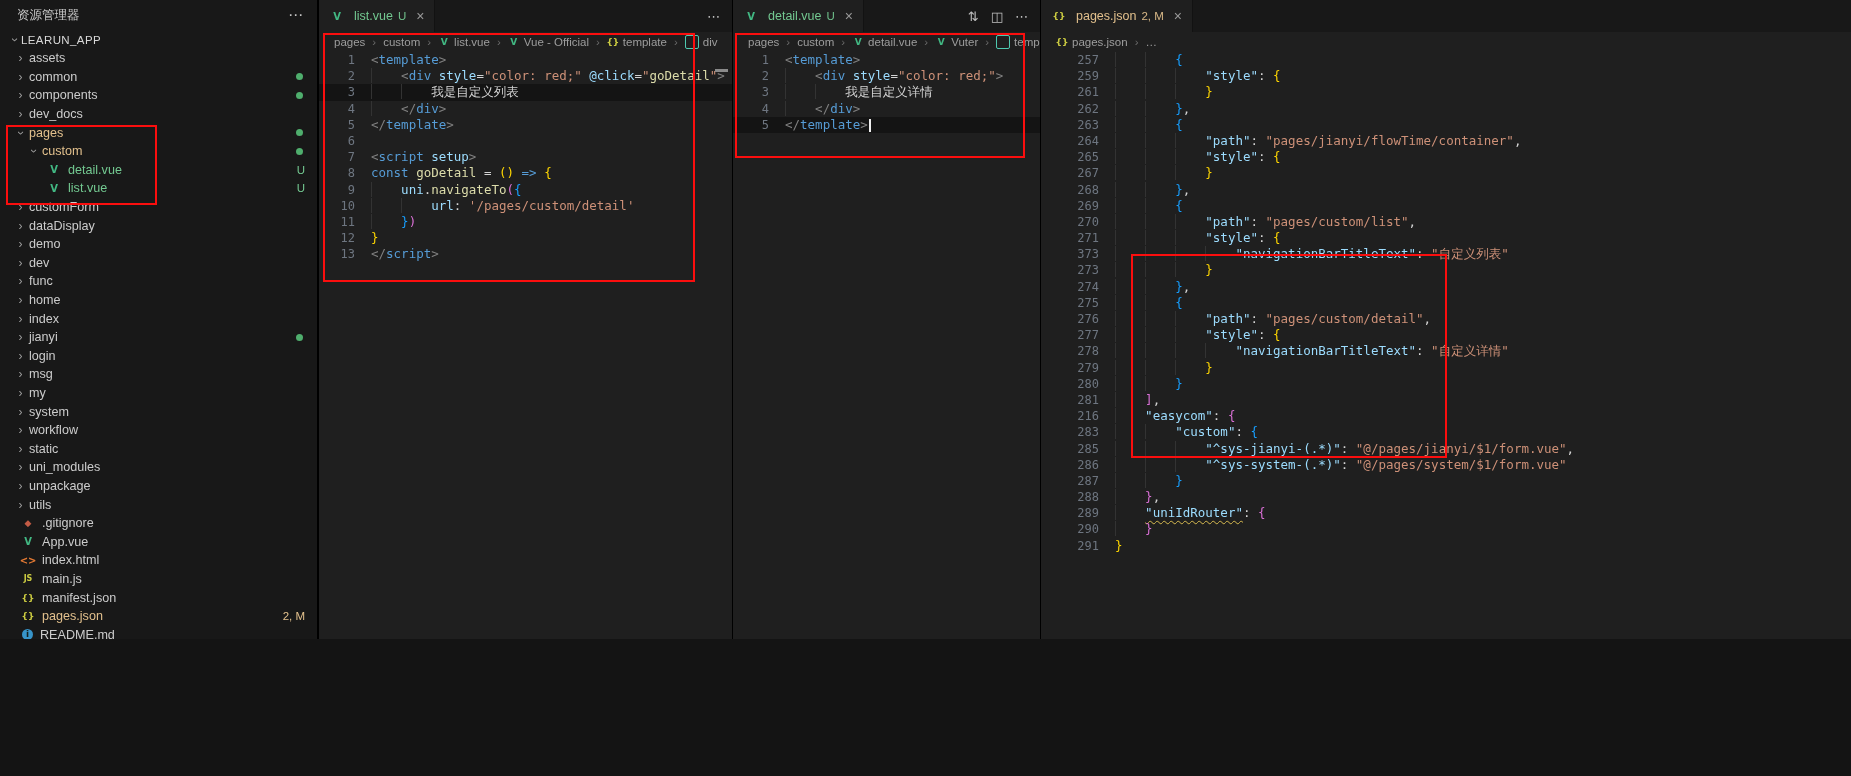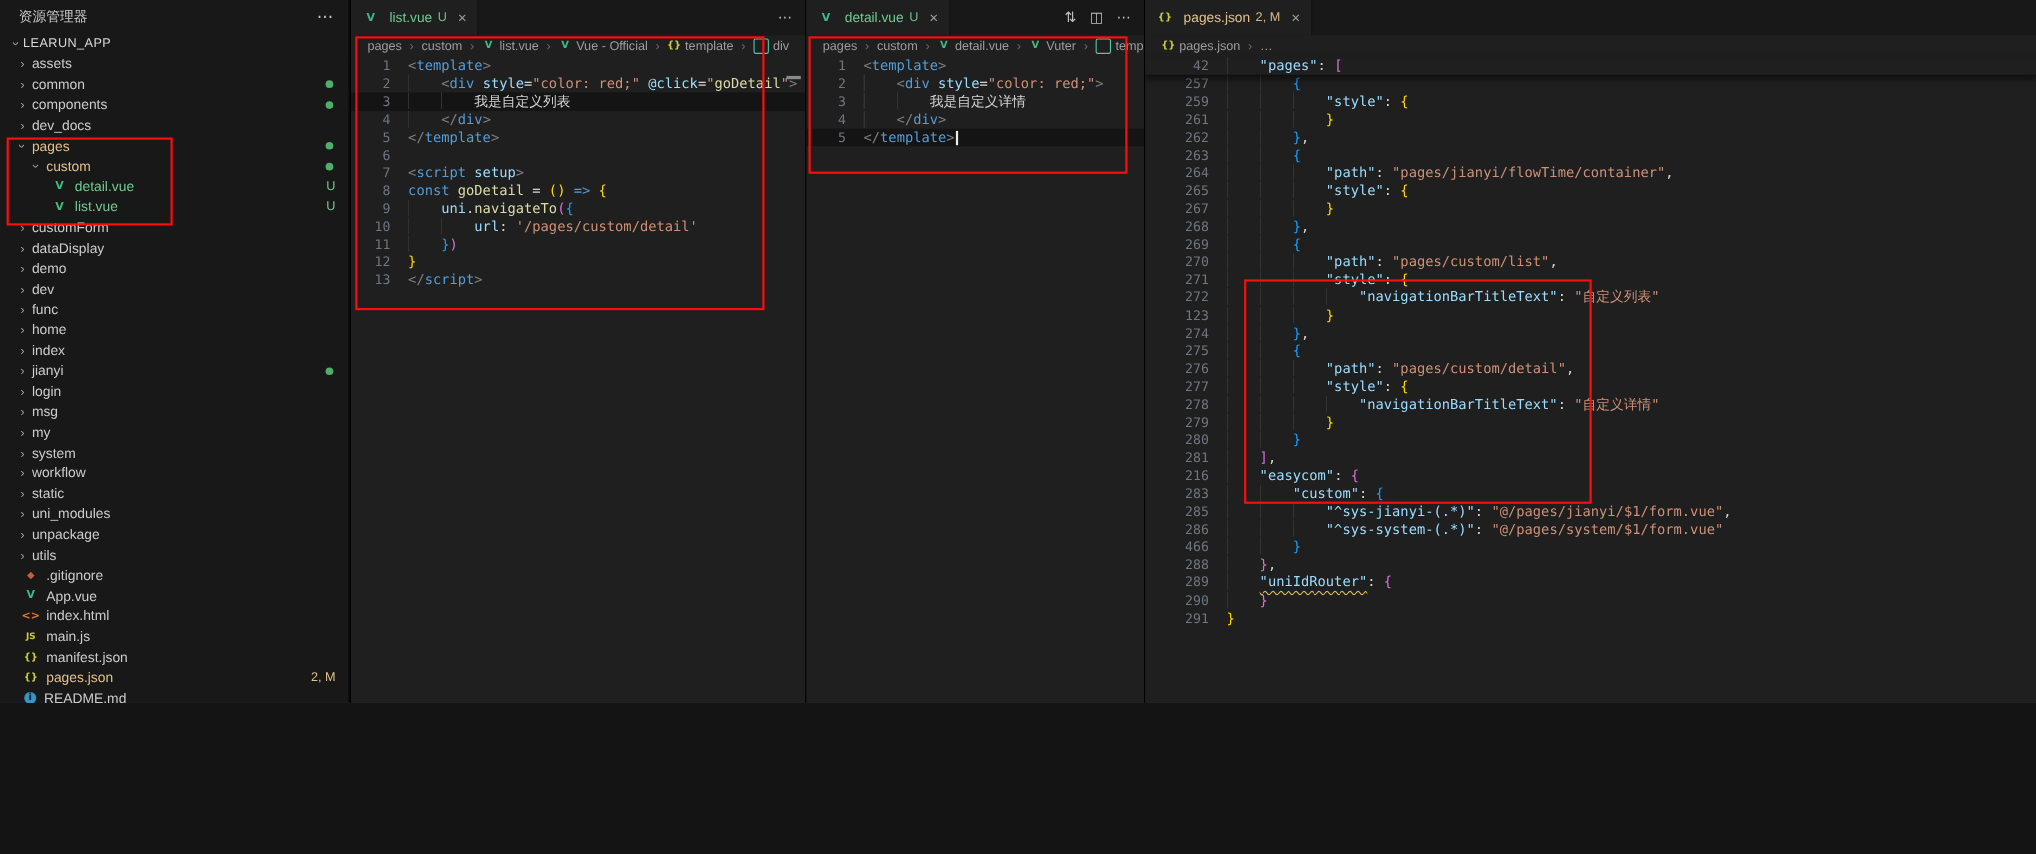--- a/index.html
+++ b/index.html
@@ -1,17 +1,17 @@
 <!DOCTYPE html>
 <html><head>
 <meta charset="utf-8">
 <style>
   html,body{margin:0;padding:0;background:#141414;}
   body{width:1851px;height:776px;overflow:hidden;font-family:"Liberation Sans","DejaVu Sans",sans-serif;}
-  .app{display:flex;width:1851px;height:639px;background:#1d4ed8;}
+  .app{display:flex;width:1851px;height:639px;background:#f97316;}
 
   
   .sidebar{position:relative;width:317px;flex:0 0 317px;background:#181818;border-right:1px solid #000;overflow:hidden;}
   .sb-header{display:flex;align-items:center;justify-content:space-between;height:30px;padding:0 14px 0 17px;color:#cccccc;font-size:12.5px;}
   .more-icon{color:#c5c5c5;font-size:15px;cursor:pointer;}
   .root-row{display:flex;align-items:center;height:19px;font-size:11.5px;font-weight:400;letter-spacing:.4px;color:#d8d8d8;padding-left:8px;cursor:pointer;}
   .trow{display:flex;align-items:center;height:18.6px;font-size:12.6px;color:#cccccc;cursor:pointer;white-space:nowrap;}
   .chev{flex:0 0 13px;color:#9d9d9d;font-size:12px;text-align:center;}
   .chev.open{transform:rotate(90deg);}
   .tlabel{margin-left:2px;}
@@ -342,48 +342,47 @@
           <span class="bc-item">
             <span class="bcico ico-braces">{}</span>
             <span>pages.json</span>
           </span>
           <span class="bc-sep">›</span>
           <span class="bc-item">
             <span>…</span>
           </span>
         </div>
       <div class="code">
-          <div class="cline sticky"><span class="ln">42</span><span class="lc"><span class="tk-ws">    </span><span class="tk-key">"pages"</span><span class="tk-op">: </span><span class="tk-b2">[</span></span></div>
           <div class="cline"><span class="ln">257</span><span class="lc"><span class="tk-ws">        </span><span class="tk-b3">{</span></span></div>
           <div class="cline"><span class="ln">259</span><span class="lc"><span class="tk-ws">            </span><span class="tk-key">"style"</span><span class="tk-op">: </span><span class="tk-b1">{</span></span></div>
           <div class="cline"><span class="ln">261</span><span class="lc"><span class="tk-ws">            </span><span class="tk-b1">}</span></span></div>
           <div class="cline"><span class="ln">262</span><span class="lc"><span class="tk-ws">        </span><span class="tk-b3">}</span><span class="tk-op">,</span></span></div>
           <div class="cline"><span class="ln">263</span><span class="lc"><span class="tk-ws">        </span><span class="tk-b3">{</span></span></div>
           <div class="cline"><span class="ln">264</span><span class="lc"><span class="tk-ws">            </span><span class="tk-key">"path"</span><span class="tk-op">: </span><span class="tk-str">"pages/jianyi/flowTime/container"</span><span class="tk-op">,</span></span></div>
           <div class="cline"><span class="ln">265</span><span class="lc"><span class="tk-ws">            </span><span class="tk-key">"style"</span><span class="tk-op">: </span><span class="tk-b1">{</span></span></div>
           <div class="cline"><span class="ln">267</span><span class="lc"><span class="tk-ws">            </span><span class="tk-b1">}</span></span></div>
           <div class="cline"><span class="ln">268</span><span class="lc"><span class="tk-ws">        </span><span class="tk-b3">}</span><span class="tk-op">,</span></span></div>
           <div class="cline"><span class="ln">269</span><span class="lc"><span class="tk-ws">        </span><span class="tk-b3">{</span></span></div>
           <div class="cline"><span class="ln">270</span><span class="lc"><span class="tk-ws">            </span><span class="tk-key">"path"</span><span class="tk-op">: </span><span class="tk-str">"pages/custom/list"</span><span class="tk-op">,</span></span></div>
           <div class="cline"><span class="ln">271</span><span class="lc"><span class="tk-ws">            </span><span class="tk-key">"style"</span><span class="tk-op">: </span><span class="tk-b1">{</span></span></div>
-          <div class="cline"><span class="ln">272</span><span class="lc"><span class="tk-ws">                </span><span class="tk-key">"navigationBarTitleText"</span><span class="tk-op">: </span><span class="tk-str">"自定义列表"</span></span></div>
-          <div class="cline"><span class="ln">123</span><span class="lc"><span class="tk-ws">            </span><span class="tk-b1">}</span></span></div>
+          <div class="cline"><span class="ln">373</span><span class="lc"><span class="tk-ws">                </span><span class="tk-key">"navigationBarTitleText"</span><span class="tk-op">: </span><span class="tk-str">"自定义列表"</span></span></div>
+          <div class="cline"><span class="ln">273</span><span class="lc"><span class="tk-ws">            </span><span class="tk-b1">}</span></span></div>
           <div class="cline"><span class="ln">274</span><span class="lc"><span class="tk-ws">        </span><span class="tk-b3">}</span><span class="tk-op">,</span></span></div>
           <div class="cline"><span class="ln">275</span><span class="lc"><span class="tk-ws">        </span><span class="tk-b3">{</span></span></div>
           <div class="cline"><span class="ln">276</span><span class="lc"><span class="tk-ws">            </span><span class="tk-key">"path"</span><span class="tk-op">: </span><span class="tk-str">"pages/custom/detail"</span><span class="tk-op">,</span></span></div>
           <div class="cline"><span class="ln">277</span><span class="lc"><span class="tk-ws">            </span><span class="tk-key">"style"</span><span class="tk-op">: </span><span class="tk-b1">{</span></span></div>
           <div class="cline"><span class="ln">278</span><span class="lc"><span class="tk-ws">                </span><span class="tk-key">"navigationBarTitleText"</span><span class="tk-op">: </span><span class="tk-str">"自定义详情"</span></span></div>
           <div class="cline"><span class="ln">279</span><span class="lc"><span class="tk-ws">            </span><span class="tk-b1">}</span></span></div>
           <div class="cline"><span class="ln">280</span><span class="lc"><span class="tk-ws">        </span><span class="tk-b3">}</span></span></div>
           <div class="cline"><span class="ln">281</span><span class="lc"><span class="tk-ws">    </span><span class="tk-b2">]</span><span class="tk-op">,</span></span></div>
           <div class="cline"><span class="ln">216</span><span class="lc"><span class="tk-ws">    </span><span class="tk-key">"easycom"</span><span class="tk-op">: </span><span class="tk-b2">{</span></span></div>
           <div class="cline"><span class="ln">283</span><span class="lc"><span class="tk-ws">        </span><span class="tk-key">"custom"</span><span class="tk-op">: </span><span class="tk-b3">{</span></span></div>
           <div class="cline"><span class="ln">285</span><span class="lc"><span class="tk-ws">            </span><span class="tk-key">"^sys-jianyi-(.*)"</span><span class="tk-op">: </span><span class="tk-str">"@/pages/jianyi/$1/form.vue"</span><span class="tk-op">,</span></span></div>
           <div class="cline"><span class="ln">286</span><span class="lc"><span class="tk-ws">            </span><span class="tk-key">"^sys-system-(.*)"</span><span class="tk-op">: </span><span class="tk-str">"@/pages/system/$1/form.vue"</span></span></div>
-          <div class="cline"><span class="ln">466</span><span class="lc"><span class="tk-ws">        </span><span class="tk-b3">}</span></span></div>
+          <div class="cline"><span class="ln">287</span><span class="lc"><span class="tk-ws">        </span><span class="tk-b3">}</span></span></div>
           <div class="cline"><span class="ln">288</span><span class="lc"><span class="tk-ws">    </span><span class="tk-b2">}</span><span class="tk-op">,</span></span></div>
           <div class="cline"><span class="ln">289</span><span class="lc"><span class="tk-ws">    </span><span class="tk-warnkey">"uniIdRouter"</span><span class="tk-op">: </span><span class="tk-b2">{</span></span></div>
           <div class="cline"><span class="ln">290</span><span class="lc"><span class="tk-ws">    </span><span class="tk-b2">}</span></span></div>
           <div class="cline"><span class="ln">291</span><span class="lc"><span class="tk-b1">}</span></span></div>
         </div>
       <div class="redbox" style="left:90px;top:254px;width:312px;height:200px;"></div>
     </section>
 
   </main>
 </div>

